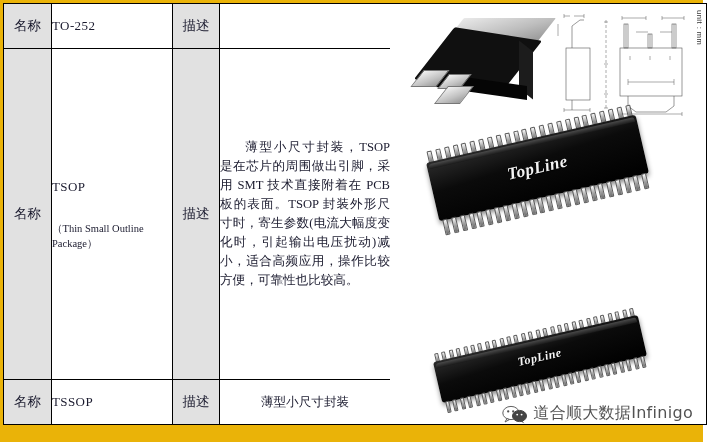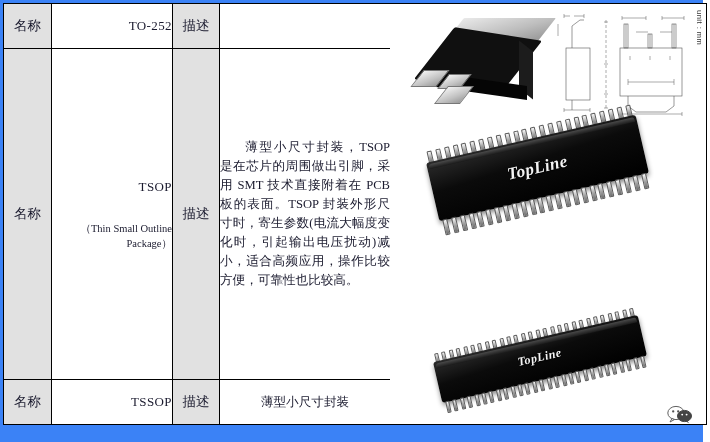--- a/index.html
+++ b/index.html
@@ -11,21 +11,21 @@
     width: 710px;
     height: 442px;
     overflow: hidden;
     font-family: "Liberation Serif", "DejaVu Serif", serif;
     color: #1a1a2e;
   }
   #page {
     position: relative;
     width: 703px;
     height: 442px;
-    background: #3b82f6;
+    background: #eab308;
     box-sizing: border-box;
   }
 
   
   #spec-table {
     position: absolute;
     left: 3px;
     top: 3px;
     width: 385px;
     height: 422px;
@@ -43,21 +43,21 @@
   .col-desc-val { width: 170px; }
 
   .hdr-cell {
     background: #e1e1e1;
     text-align: center;
     font-size: 13.5px;
     color: #1a1a2e;
   }
   .val-cell {
     background: #ffffff;
-    text-align: right;
+    text-align: left;
     font-size: 13px;
     color: #1a1a2e;
     padding: 2px 4px;
   }
   .pkg-abbr {
     font-size: 13px;
     letter-spacing: 0.4px;
     line-height: 1.5;
   }
   .pkg-full {
@@ -480,15 +480,16 @@
     <svg width="26" height="20" viewBox="0 0 26 20">
       <ellipse cx="9" cy="9" rx="8.2" ry="6.6" fill="#ffffff" stroke="#4a4a4a" stroke-width="1"></ellipse>
       <path d="M5 14.5 L3 18 L7.4 15.6 Z" fill="#ffffff" stroke="#4a4a4a" stroke-width="1"></path>
       <circle cx="6.2" cy="7.4" r="1.15" fill="#3a3a3a"></circle>
       <circle cx="11.2" cy="7.4" r="1.15" fill="#3a3a3a"></circle>
       <ellipse cx="17.5" cy="12" rx="7" ry="5.6" fill="#2b2b2b" stroke="#2b2b2b" stroke-width="1"></ellipse>
       <path d="M20 16.4 L22.4 19.4 L19 17.6 Z" fill="#2b2b2b"></path>
       <circle cx="15.2" cy="10.6" r="0.95" fill="#ffffff"></circle>
       <circle cx="19.6" cy="10.6" r="0.95" fill="#ffffff"></circle>
     </svg>
+    <span class="wm-text">道合顺大数据Infinigo</span>
   </div>
 
 </div>
 
 </body></html>

